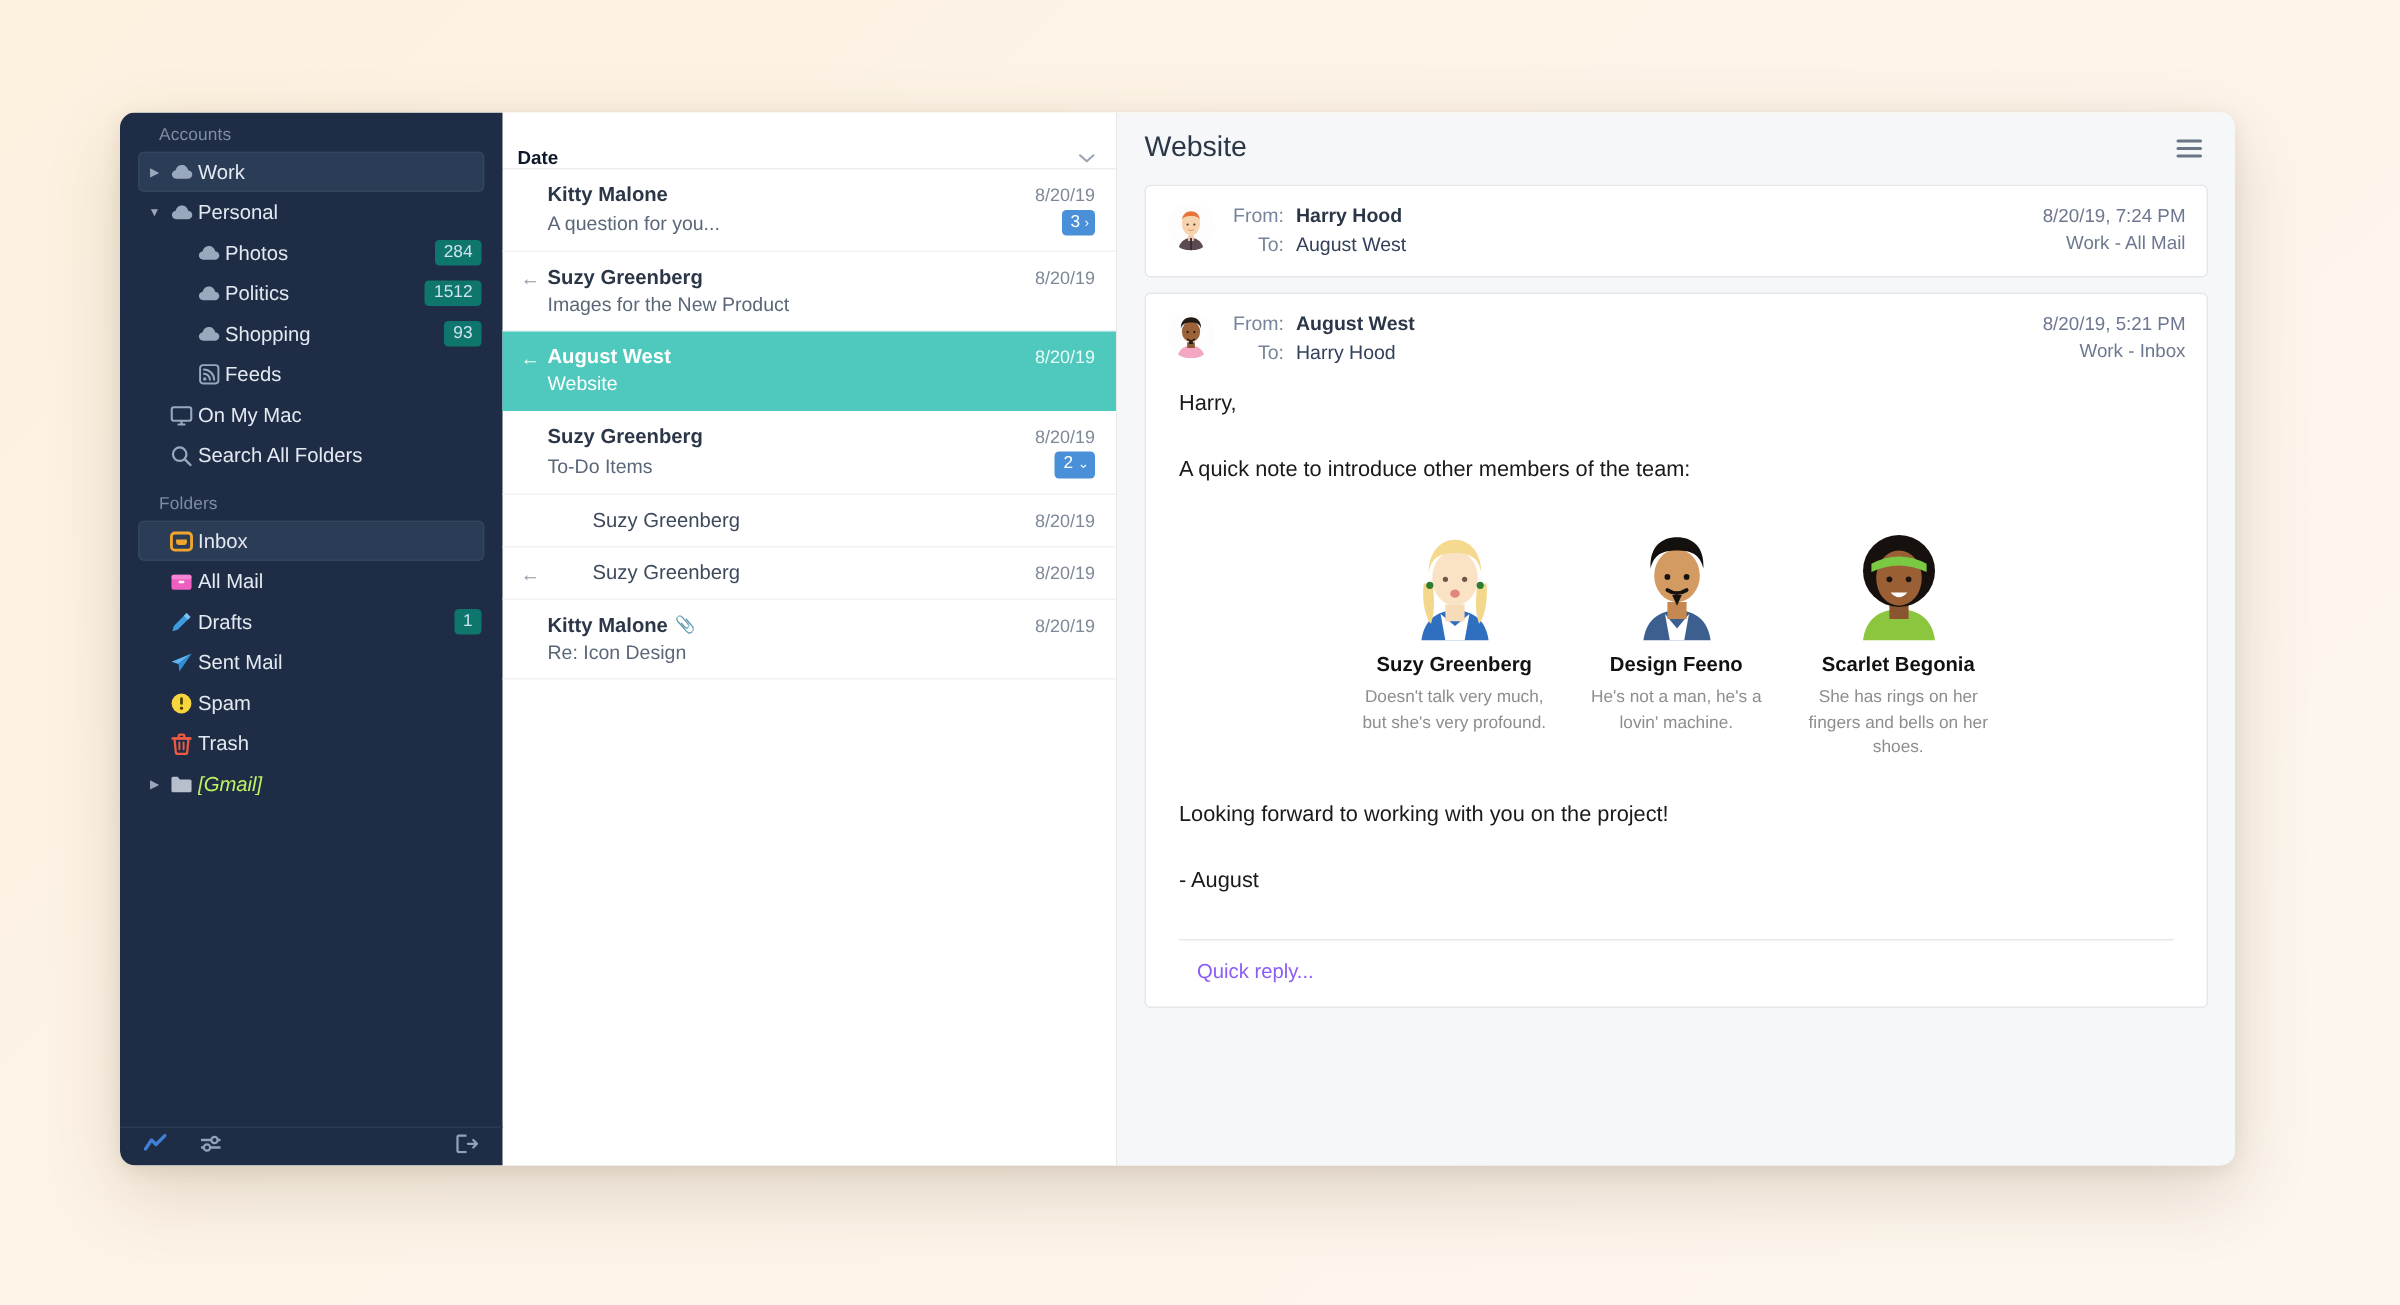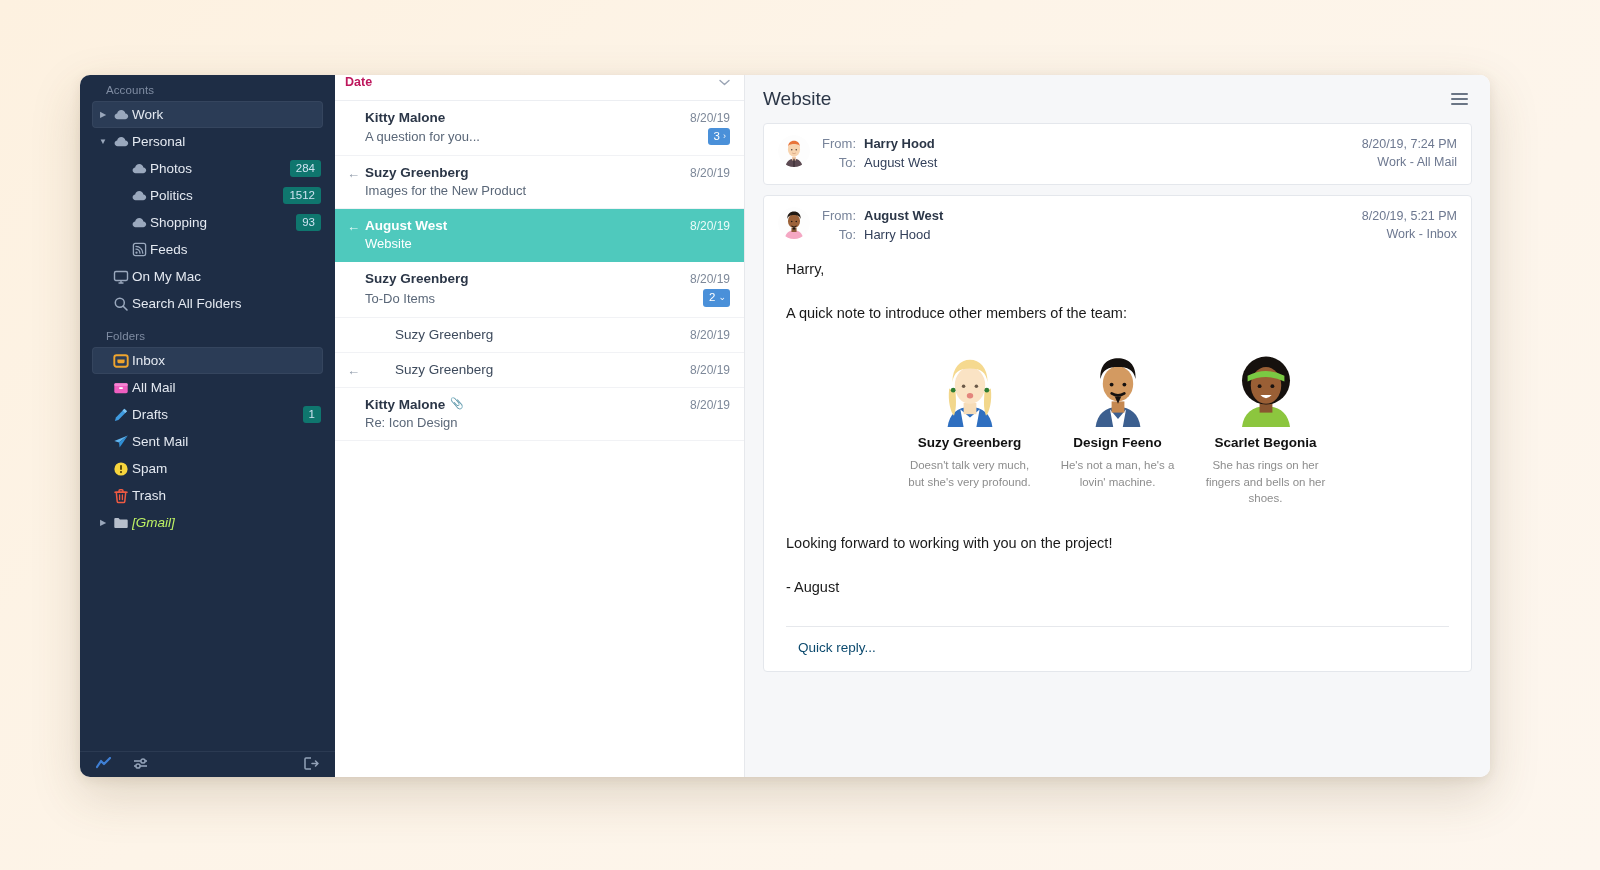--- a/index.html
+++ b/index.html
@@ -96,26 +96,26 @@
   
   #msglist {
     width: 410px;
     flex: 0 0 410px;
     background: #ffffff;
     border-right: 1px solid #e6e8ec;
     display: flex;
     flex-direction: column;
   }
   #list-head {
-    height: 26px;
-    display: flex;
-    align-items: flex-start;
+    height: 38px;
+    display: flex;
+    align-items: flex-end;
     padding: 0 14px 0 10px;
     font-size: 12.5px;
-    color: #be185d;
+    color: #0f172a;
     border-bottom: 1px solid #eceef2;
     font-weight: 600;
   }
   #list-head .spacer { flex: 1 1 auto; }
 
   .msg {
     padding: 9px 14px 10px 14px;
     border-bottom: 1px solid #f1f2f5;
     position: relative;
     cursor: default;
@@ -130,20 +130,21 @@
     line-height: 1;
   }
   .msg.selected .msg-arrow { color: #e8fbf8; }
   .msg-from {
     font-size: 13.5px;
     font-weight: 700;
     color: #2b3647;
     padding-left: 16px;
     flex: 1 1 auto;
     display: flex;
+    align-items: center;
     gap: 5px;
   }
   .msg-from.sub { font-weight: 400; color: #3d4a5c; padding-left: 46px; }
   .msg.selected .msg-from { color: #ffffff; font-weight: 600; }
   .msg-date { font-size: 12px; color: #7d8899; white-space: nowrap; }
   .msg.selected .msg-date { color: #eafbf8; }
   .msg-sub-line { display: flex; align-items: center; margin-top: 3px; gap: 40px; }
   .msg-subject {
     font-size: 13px; color: #5a6778;
     padding-left: 16px; flex: 1 1 auto;
@@ -231,21 +232,21 @@
   }
   .member { width: 148px; text-align: center; }
   .member .av { width: 80px; height: 80px; margin: 0 auto 8px; }
   .member .nm { font-size: 13.5px; font-weight: 700; color: #111; margin-bottom: 7px; }
   .member .ds { font-size: 11.5px; color: #8d8d8d; line-height: 1.45; padding: 0 12px; }
 
   .qreply-sep { border-top: 1px solid #e6e8ec; margin: 0 22px; }
   .qreply {
     padding: 13px 22px 16px 34px;
     font-size: 13.5px;
-    color: #0c4a6e;
+    color: #8b5cf6;
   }
 </style>
 </head>
 <body>
 
 <div id="stage">
   <div id="window">
 
     <div id="sidebar">
 

